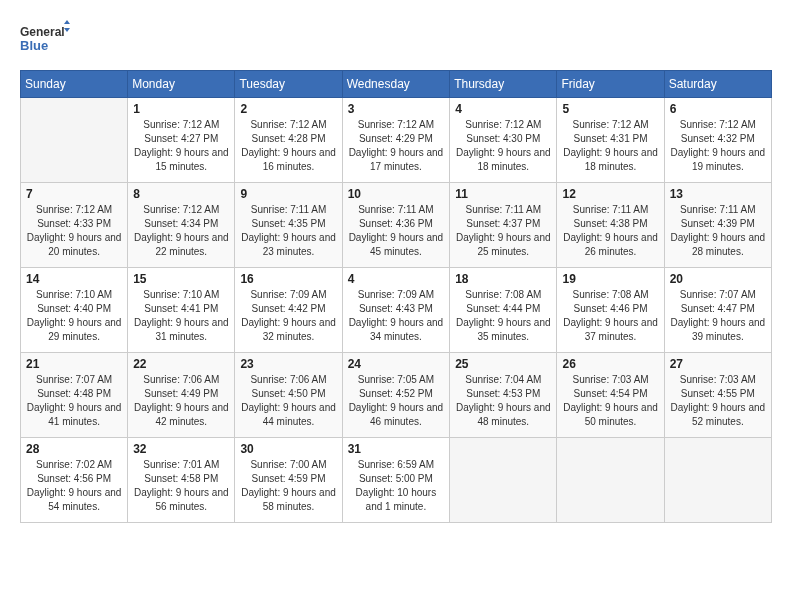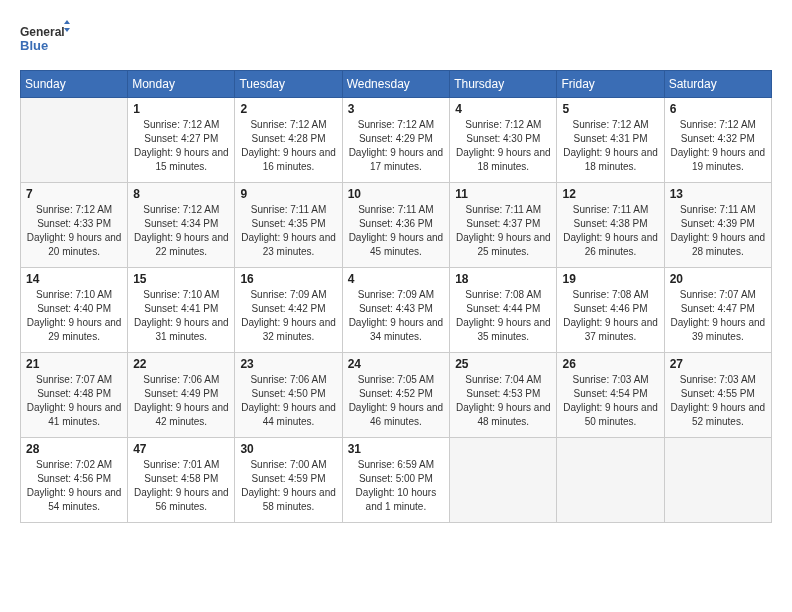--- a/index.html
+++ b/index.html
@@ -338,21 +338,21 @@
       <tr class="week-row">
         <td>
         <span class="day-num">28</span>
         <div class="day-info">
           <span>Sunrise: 7:02 AM</span><br>
           <span>Sunset: 4:56 PM</span><br>
           <span>Daylight: 9 hours and 54 minutes.</span>
         </div>
       </td>
         <td>
-        <span class="day-num">47</span>
+        <span class="day-num">32</span>
         <div class="day-info">
           <span>Sunrise: 7:01 AM</span><br>
           <span>Sunset: 4:58 PM</span><br>
           <span>Daylight: 9 hours and 56 minutes.</span>
         </div>
       </td>
         <td>
         <span class="day-num">30</span>
         <div class="day-info">
           <span>Sunrise: 7:00 AM</span><br>

